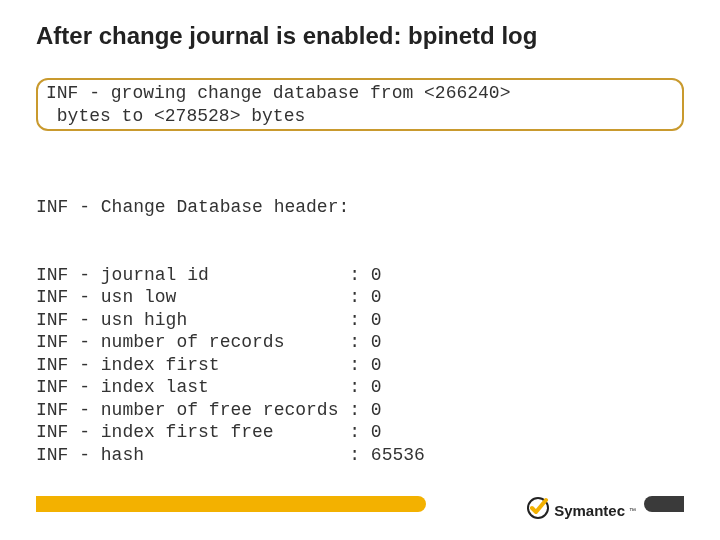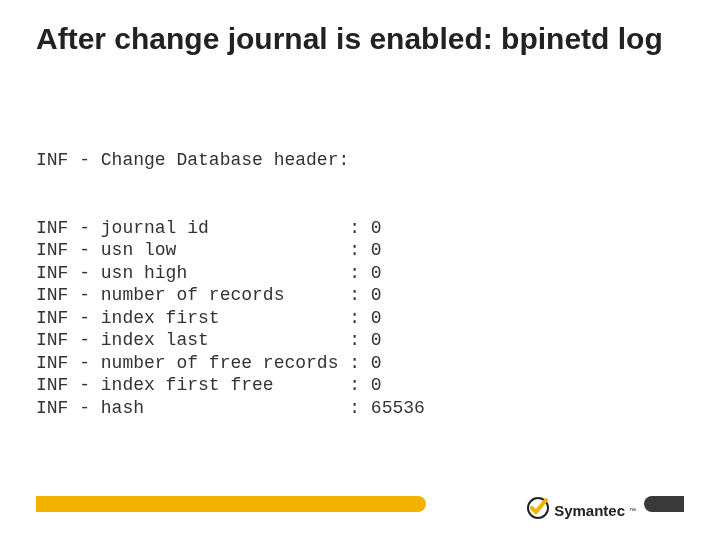--- a/index.html
+++ b/index.html
@@ -13,21 +13,21 @@
     overflow: hidden;
   }
   .slide {
     width: 100%;
     height: 100%;
     position: relative;
     box-sizing: border-box;
   }
   .title {
     font-weight: 700;
-    font-size: 30px;
+    font-size: 24px;
     color: #222;
     padding: 22px 0 0 36px;
   }
   .content {
     padding: 28px 36px 0 36px;
   }
   .highlight-box {
     border: 2px solid #c99a2e;
     border-radius: 12px;
     padding: 2px 10px 2px 8px;
@@ -97,20 +97,24 @@
     color: #222;
   }
 </style>
 </head>
 <body>
 
 <div class="slide">
   <div class="title">After change journal is enabled: bpinetd log</div>
 
   <div class="content">
+    <div class="highlight-box">
+      <div class="log-row">INF - growing change database from &lt;266240&gt;</div>
+      <div class="log-row"> bytes to &lt;278528&gt; bytes</div>
+    </div>
     <div class="log" id="log-lines">
       <div class="log-row">INF - Change Database header:</div>
     <div class="log-row">INF - journal id             : 0</div><div class="log-row">INF - usn low                : 0</div><div class="log-row">INF - usn high               : 0</div><div class="log-row">INF - number of records      : 0</div><div class="log-row">INF - index first            : 0</div><div class="log-row">INF - index last             : 0</div><div class="log-row">INF - number of free records : 0</div><div class="log-row">INF - index first free       : 0</div><div class="log-row">INF - hash                   : 65536</div></div>
   </div>
 
   <div class="footer">
     <div class="bar-orange"></div>
     <div class="brand">
       <span class="check">
         <svg width="24" height="24" viewBox="0 0 24 24">

